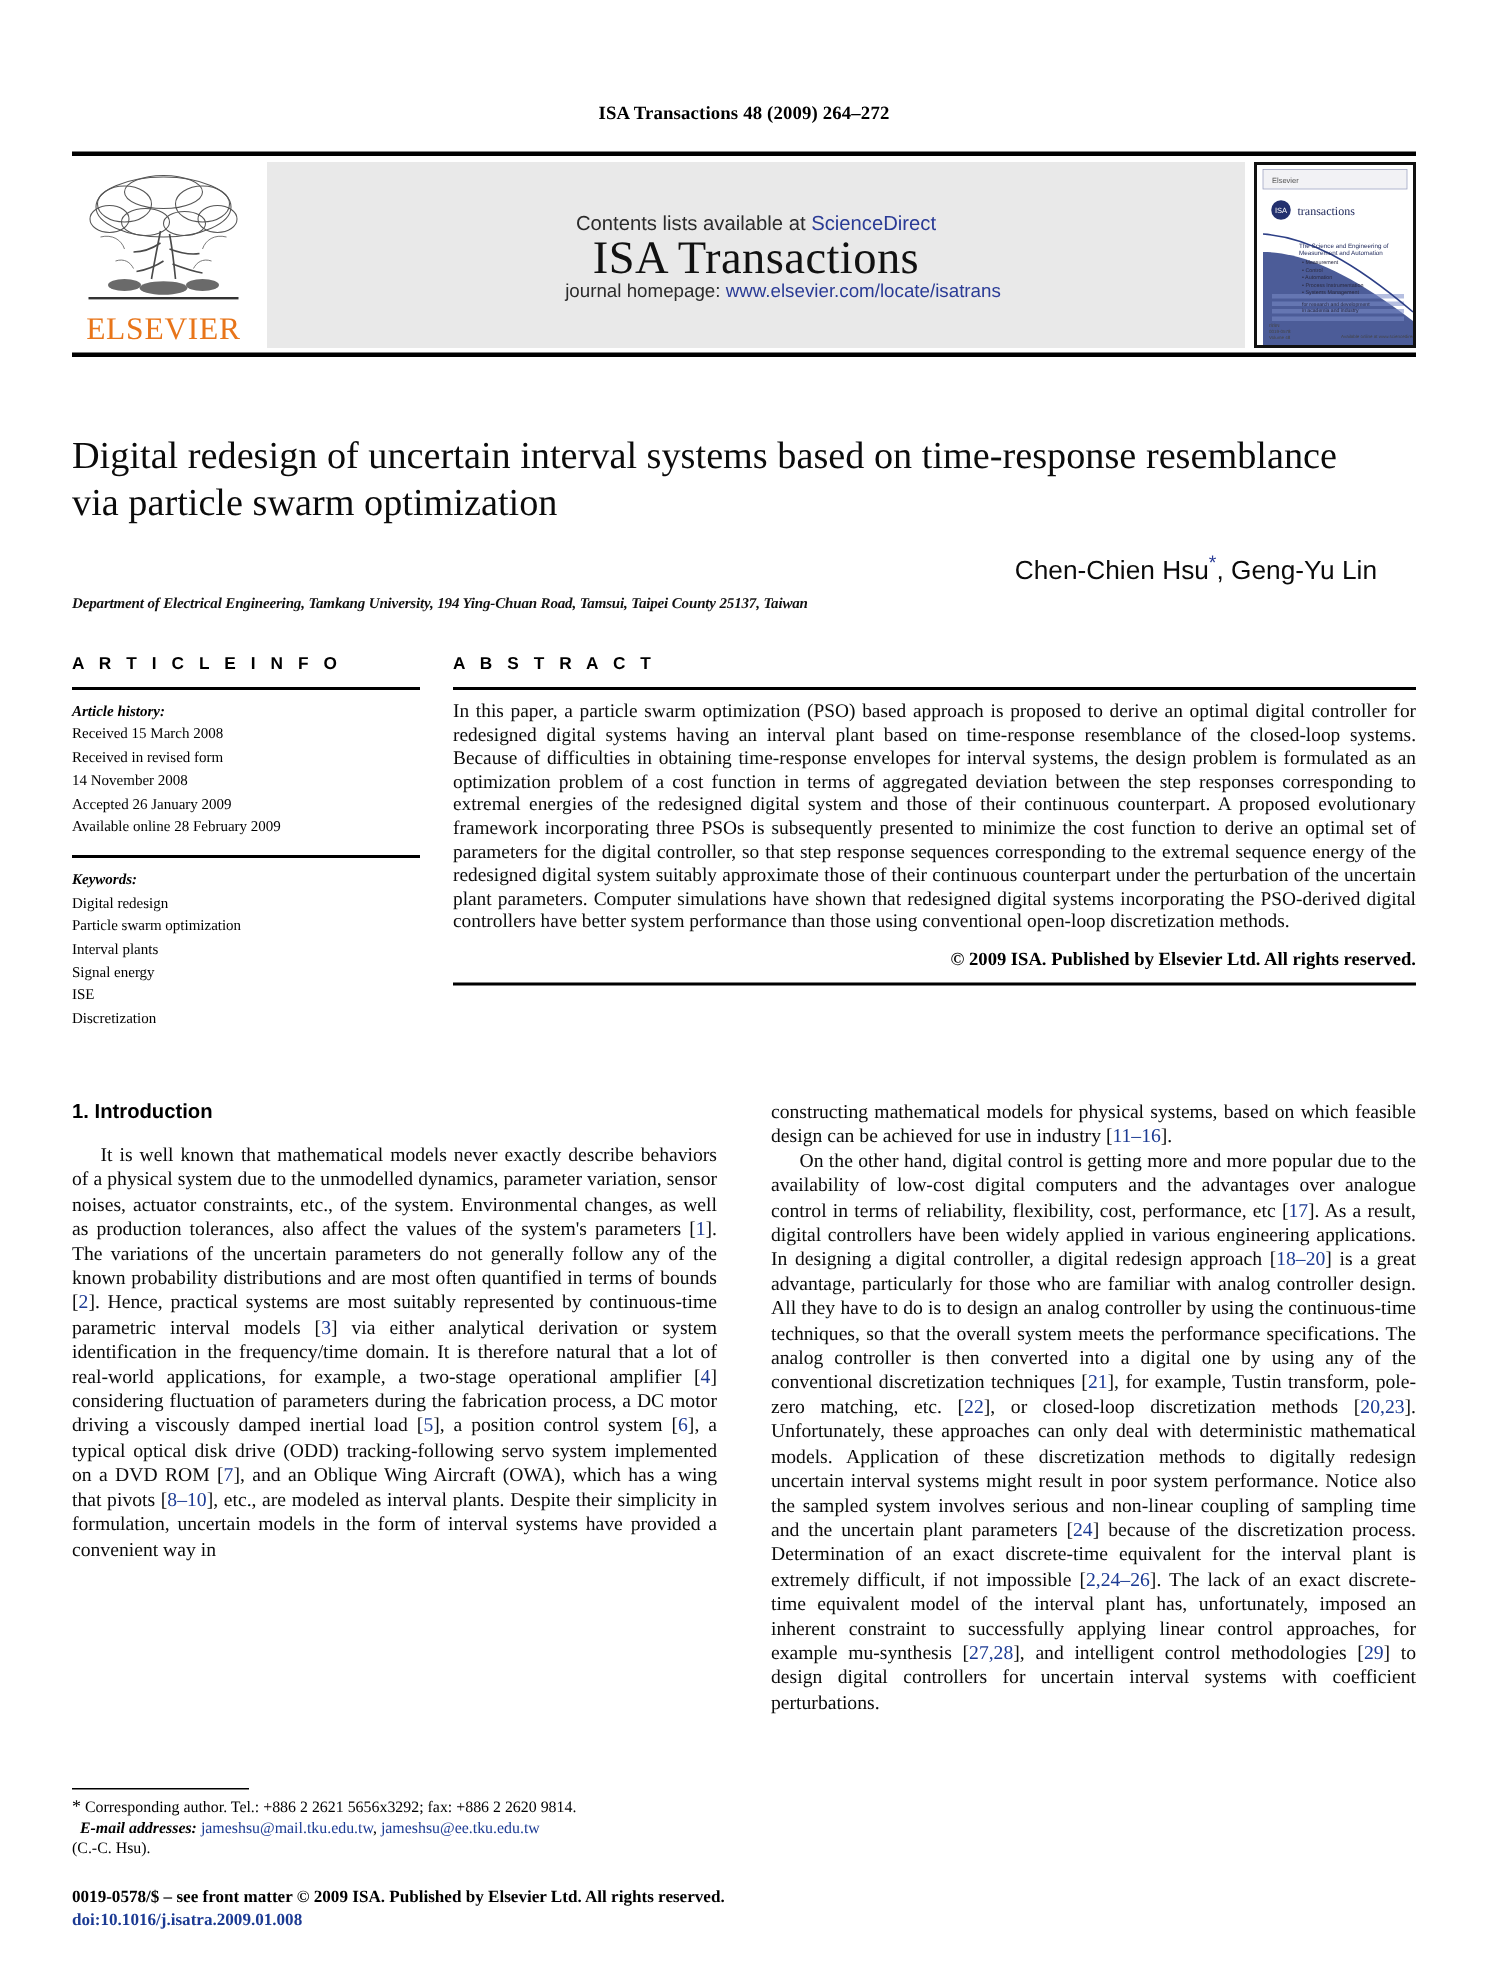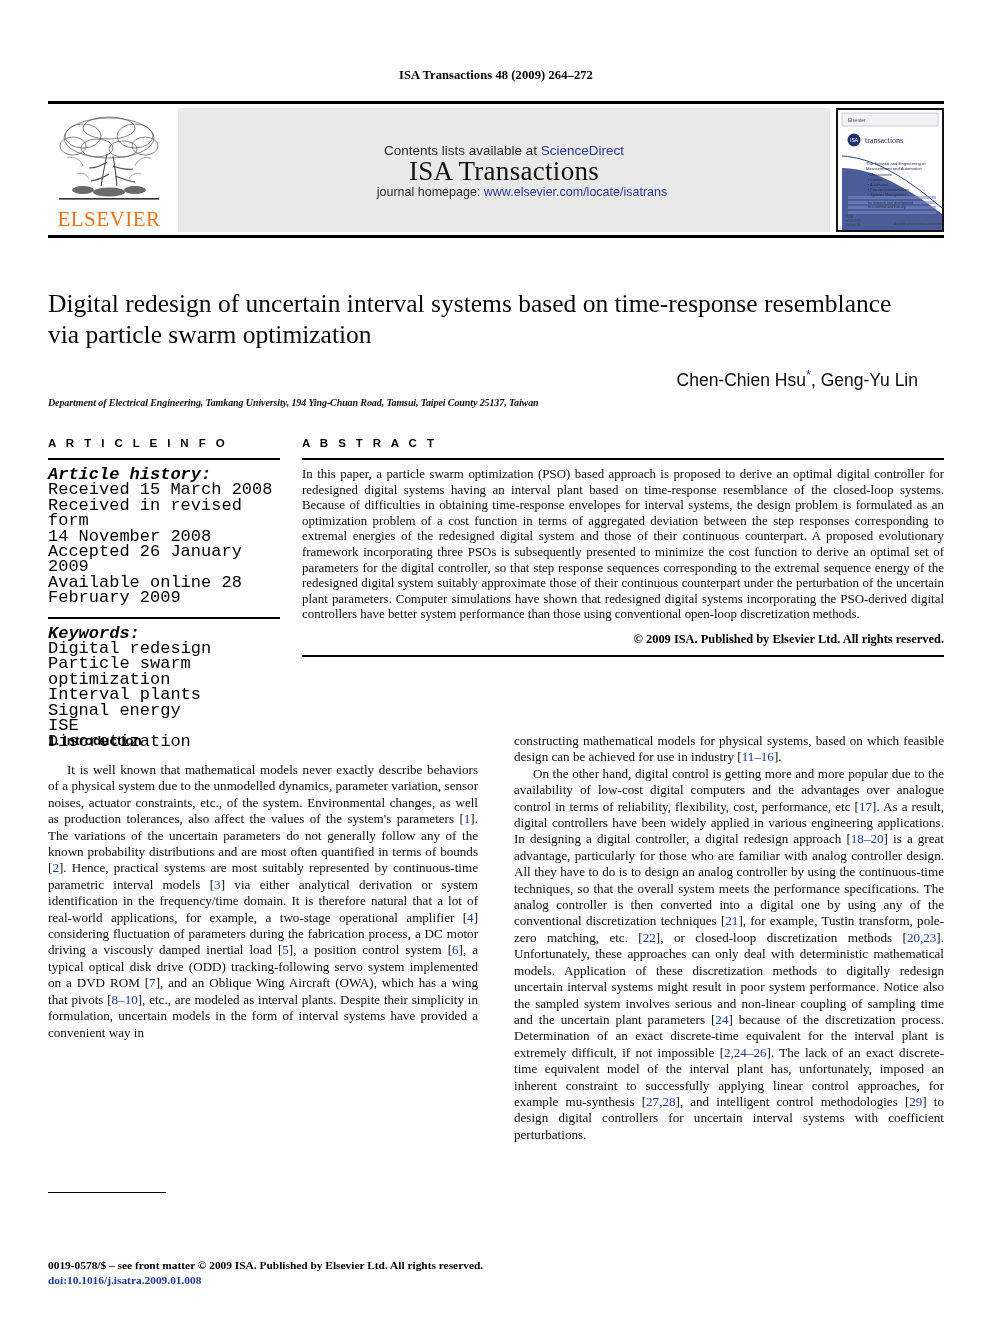--- a/index.html
+++ b/index.html
@@ -90,21 +90,21 @@
   .contents-line {
     font-family: "Liberation Sans", sans-serif;
     font-size: 13.5px;
     color: #2b2b2b;
   }
   .contents-line .sd-link {
     color: #2a3b96;
   }
   .journal-name {
     font-family: "Liberation Serif", serif;
-    font-size: 27px;
+    font-size: 31px;
     letter-spacing: 0.3px;
     color: #111;
     line-height: 1;
   }
   .homepage-line {
     font-family: "Liberation Sans", sans-serif;
     font-size: 12.5px;
     color: #2b2b2b;
     padding-left: 36px;
   }
@@ -179,22 +179,22 @@
   }
   .hr-med {
     border-top: 2px solid #000;
     margin: 9px 0 7px 0;
   }
   .hr-med-2 {
     border-top: 2px solid #000;
     margin: 11px 0 7px 0;
   }
   .info-text {
-    font-family: Liberation Mono, monospace;
-    font-size: 17px;
+    font-family: Liberation Serif, serif;
+    font-size: 10px;
     line-height: 15.4px;
   }
   .info-text .lbl {
     font-style: italic;
     font-weight: bold;
   }
   .abstract-text {
     font-family: "Liberation Serif", serif;
     font-size: 12.9px;
     line-height: 15.6px;
@@ -420,20 +420,28 @@
       <p class="para indent" id="p-left-1">It is well known that mathematical models never exactly describe behaviors of a physical system due to the unmodelled dynamics, parameter variation, sensor noises, actuator constraints, etc., of the system. Environmental changes, as well as production tolerances, also affect the values of the system's parameters [<span class="ref">1</span>]. The variations of the uncertain parameters do not generally follow any of the known probability distributions and are most often quantified in terms of bounds [<span class="ref">2</span>]. Hence, practical systems are most suitably represented by continuous-time parametric interval models [<span class="ref">3</span>] via either analytical derivation or system identification in the frequency/time domain. It is therefore natural that a lot of real-world applications, for example, a two-stage operational amplifier [<span class="ref">4</span>] considering fluctuation of parameters during the fabrication process, a DC motor driving a viscously damped inertial load [<span class="ref">5</span>], a position control system [<span class="ref">6</span>], a typical optical disk drive (ODD) tracking-following servo system implemented on a DVD ROM [<span class="ref">7</span>], and an Oblique Wing Aircraft (OWA), which has a wing that pivots [<span class="ref">8–10</span>], etc., are modeled as interval plants. Despite their simplicity in formulation, uncertain models in the form of interval systems have provided a convenient way in</p>
     </div>
     <div class="bcol right">
       <p class="para" id="p-right-cont">constructing mathematical models for physical systems, based on which feasible design can be achieved for use in industry [<span class="ref">11–16</span>].</p>
       <p class="para indent" id="p-right-2">On the other hand, digital control is getting more and more popular due to the availability of low-cost digital computers and the advantages over analogue control in terms of reliability, flexibility, cost, performance, etc [<span class="ref">17</span>]. As a result, digital controllers have been widely applied in various engineering applications. In designing a digital controller, a digital redesign approach [<span class="ref">18–20</span>] is a great advantage, particularly for those who are familiar with analog controller design. All they have to do is to design an analog controller by using the continuous-time techniques, so that the overall system meets the performance specifications. The analog controller is then converted into a digital one by using any of the conventional discretization techniques [<span class="ref">21</span>], for example, Tustin transform, pole-zero matching, etc. [<span class="ref">22</span>], or closed-loop discretization methods [<span class="ref">20,23</span>]. Unfortunately, these approaches can only deal with deterministic mathematical models. Application of these discretization methods to digitally redesign uncertain interval systems might result in poor system performance. Notice also the sampled system involves serious and non-linear coupling of sampling time and the uncertain plant parameters [<span class="ref">24</span>] because of the discretization process. Determination of an exact discrete-time equivalent for the interval plant is extremely difficult, if not impossible [<span class="ref">2,24–26</span>]. The lack of an exact discrete-time equivalent model of the interval plant has, unfortunately, imposed an inherent constraint to successfully applying linear control approaches, for example mu-synthesis [<span class="ref">27,28</span>], and intelligent control methodologies [<span class="ref">29</span>] to design digital controllers for uncertain interval systems with coefficient perturbations.</p>
     </div>
   </div>
 
   <div class="footnote">
     <div class="fn-rule"></div>
+    <div class="fn-text">
+      <span class="star">*</span>
+      <span>Corresponding author. Tel.: +886 2 2621 5656x3292; fax: +886 2 2620 9814.</span><br>
+      &nbsp;&nbsp;<span class="em">E-mail addresses:</span>
+      <a class="mail" href="#" style="text-decoration:none">jameshsu@mail.tku.edu.tw</a>,
+      <a class="mail" href="#" style="text-decoration:none">jameshsu@ee.tku.edu.tw</a><br>
+      <span>(C.-C. Hsu).</span>
+    </div>
   </div>
 
   <div class="footer">
     <div>0019-0578/$ – see front matter © 2009 ISA. Published by Elsevier Ltd. All rights reserved.</div>
     <div class="doi">doi:10.1016/j.isatra.2009.01.008</div>
   </div>
 
 </div>
 
 </body></html>

